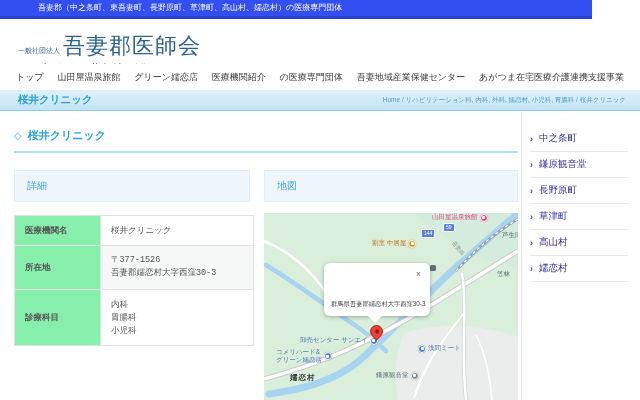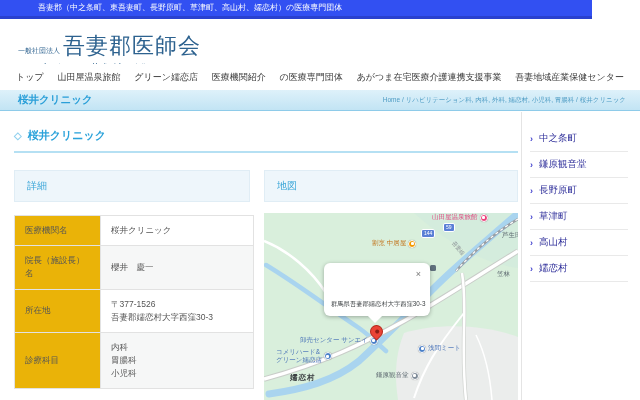--- a/index.html
+++ b/index.html
@@ -41,23 +41,23 @@
                 border:1px solid #e0edf5; color:#38a5d8; font-size:10px;
                 display:flex; align-items:center; padding:0 12px; }
   .head-details { left:14px; width:236px; }
   .head-map { left:264px; width:254px; }
 
   
   table.details { position:absolute; left:14px; top:215px; width:240px;
                   border-collapse:collapse; font-size:8.5px; color:#555; }
   table.details th, table.details td { border:1px solid #e2e2e2; padding:8px 10px;
                   text-align:left; font-weight:normal; vertical-align:middle; line-height:1.55; }
-  table.details th { width:86px; background:#eab308; }
+  table.details th { width:86px; background:#86efac;font-weight:bold; }
   table.details tr:nth-child(even) td { background:#f6f7f7; }
-  td.ml { white-space:pre-line; line-height:1.9; }
+  td.ml { white-space:pre-line; line-height:1.9;font-family:Liberation Mono, monospace; }
   td.ml-wide { white-space:pre-line; line-height:2.5; }
 
   
   .map { position:absolute; left:264px; top:213px; width:254px; height:187px;
          background:#d9efdc; overflow:hidden; cursor:grab; }
   .map svg { position:absolute; left:0; top:0; }
   .poi { position:absolute; display:flex; align-items:center; gap:2px; font-size:6.5px; white-space:nowrap; z-index:2; }
   .poi-dot { width:8px; height:8px; border-radius:50%; border:1px solid #fff; position:relative;
              box-shadow:0 0 1px rgba(0,0,0,.35); flex:0 0 auto; }
   .poi-dot::after { content:''; position:absolute; left:1.5px; top:1.5px; width:3px; height:3px;
@@ -109,22 +109,22 @@
     <div class="logo-en">Aagatsuma gun Medical Association</div>
   </div>
 </div>
 
 <div class="nav">
   <span class="nav-item">トップ</span>
   <span class="nav-item">山田屋温泉旅館</span>
   <span class="nav-item">グリーン嬬恋店</span>
   <span class="nav-item">医療機関紹介</span>
   <span class="nav-item">の医療専門団体</span>
+  <span class="nav-item">吾妻地域産業保健センター</span>
   <span class="nav-item">あがつま在宅医療介護連携支援事業</span>
-  <span class="nav-item">吾妻地域産業保健センター</span>
 </div>
 
 <div class="crumbbar">
   <span class="crumb-page">桜井クリニック</span>
   <span class="crumb-trail">Home / リハビリテーション科, 内科, 外科, 嬬恋村, 小児科, 胃腸科 / 桜井クリニック</span>
 </div>
 
 <div class="page-title">
   <span class="diamond">◇</span><span>桜井クリニック</span>
 </div>
@@ -134,24 +134,20 @@
 </div>
 <div class="panel-head head-map">
   <span>地図</span>
 </div>
 
 <table class="details">
   <tbody>
       <tr>
     <th>医療機関名</th>
     <td>桜井クリニック</td>
-  </tr>
-  <tr>
-    <th>院長（施設長）名</th>
-    <td>櫻井　慶一</td>
   </tr>
   <tr>
     <th>所在地</th>
     <td class="ml">〒377-1526
 吾妻郡嬬恋村大字西窪30-3</td>
   </tr>
   <tr>
     <th>診療科目</th>
     <td class="ml-wide">内科
 胃腸科

